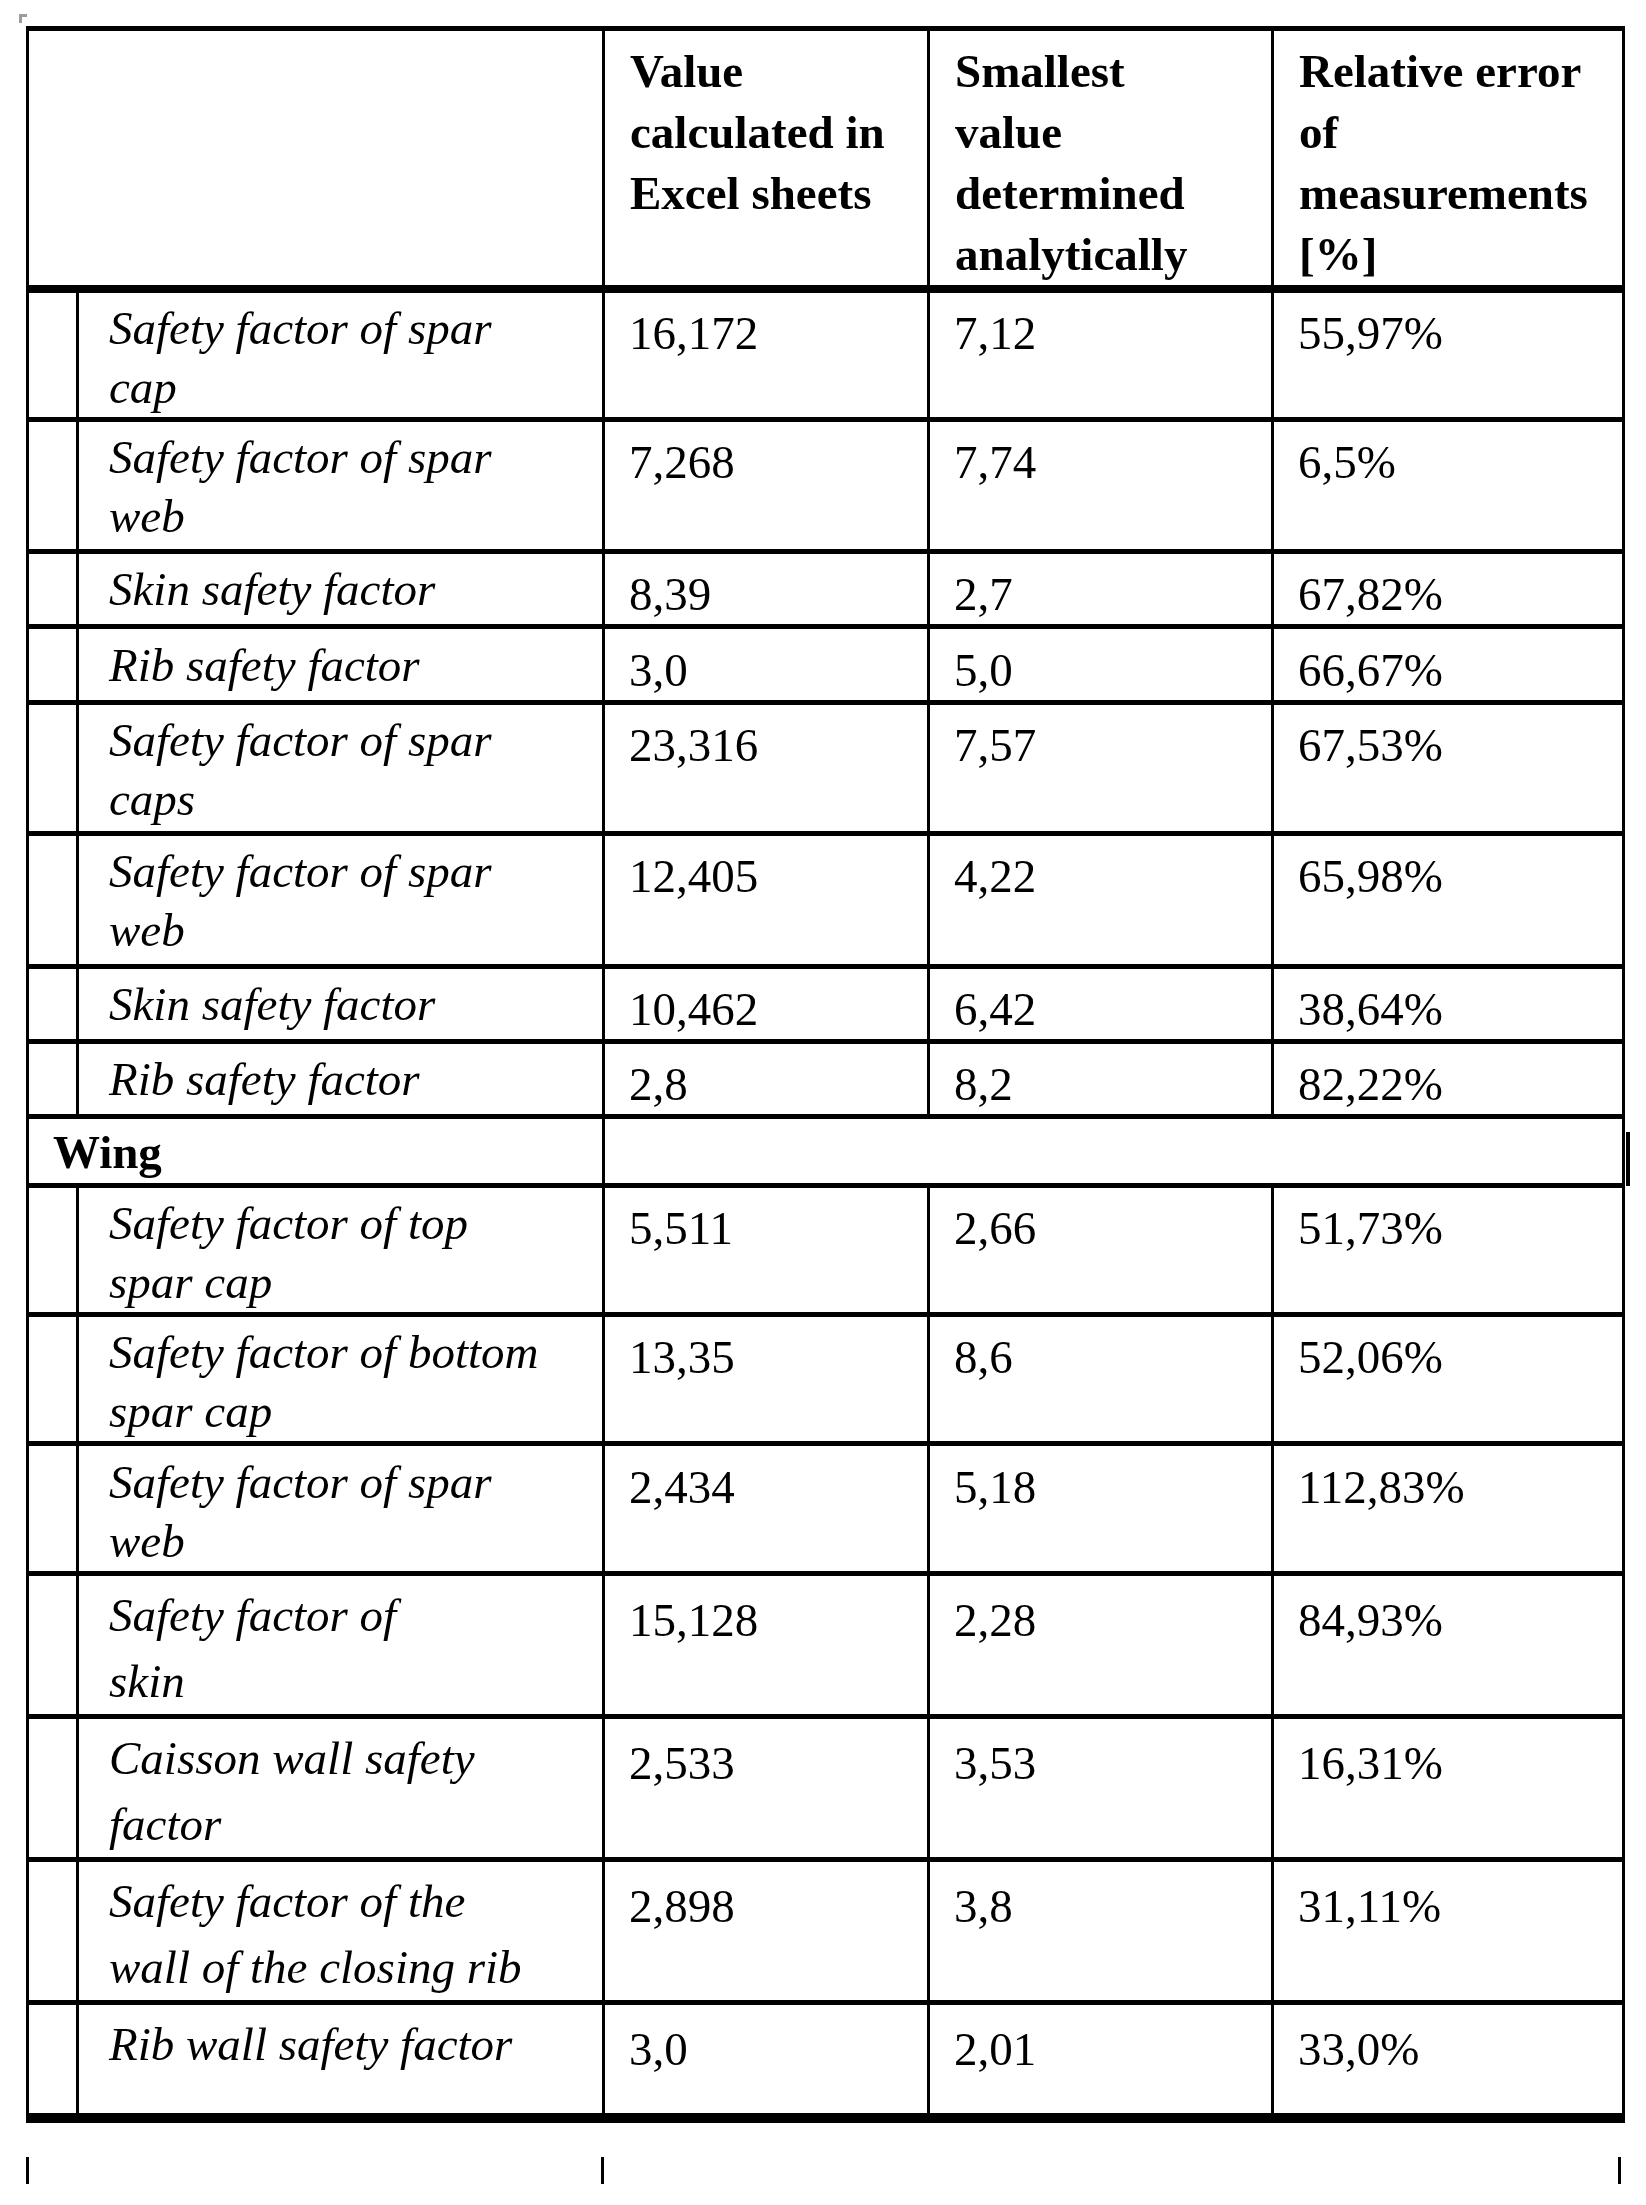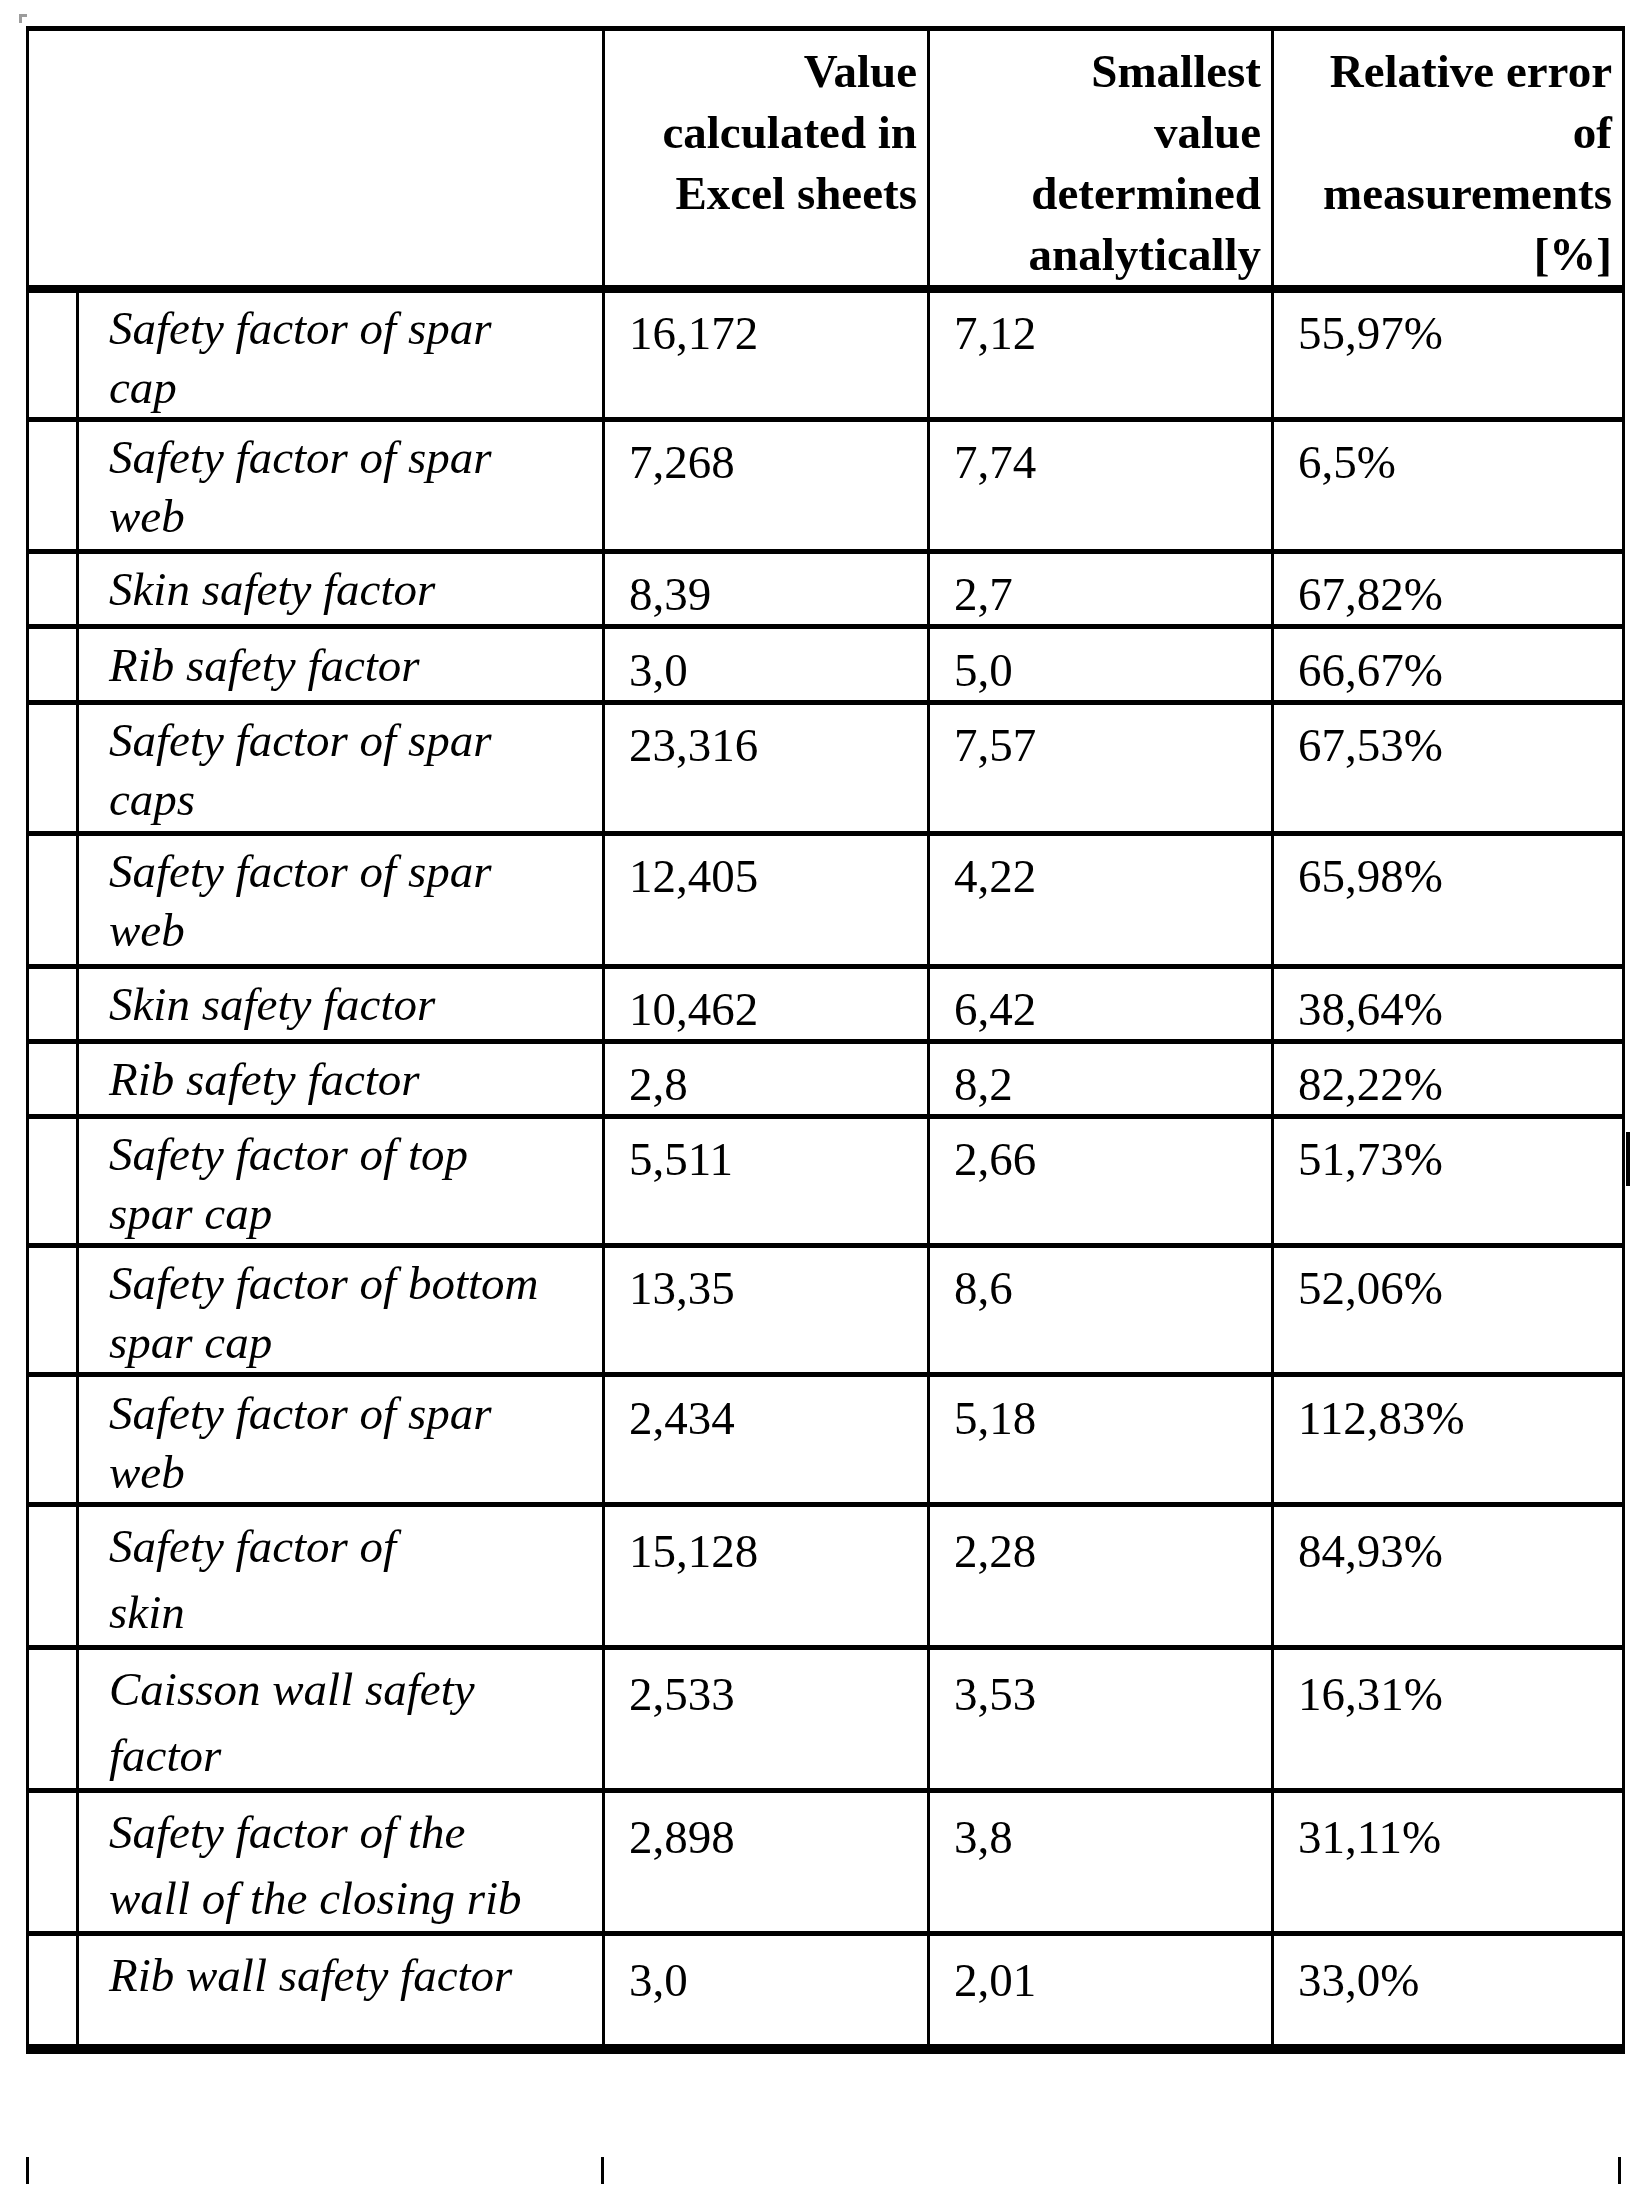--- a/index.html
+++ b/index.html
@@ -63,21 +63,20 @@
     vertical-align: top;
     box-sizing: border-box;
     font-size: 47px;
     line-height: 59px;
     padding: 0;
     overflow: visible;
   }
   tr.header-row td {
     border-top-width: 5.6px;
     border-bottom-width: 8px;
-    text-align: right;
   }
   tr.last-row td {
     border-bottom-width: 10px;
   }
   tr.lh-tall td { line-height: 66px; }
 
   .pre { white-space: pre-line; display: block; }
 
   td.hdr {
     font-weight: bold;
@@ -276,20 +275,26 @@
             <span class="pre">2,8</span>
           </td>
       <td class="val">
             <span class="pre">8,2</span>
           </td>
       <td class="val">
             <span class="pre">82,22%</span>
           </td>
     </tr>
 
+    <tr class="section-row" style="height:69px">
+      <td colspan="2" class="sec-title">
+            <span class="pre">Wing</span>
+          </td>
+      <td colspan="3" class="sec-empty"></td>
+    </tr>
 
     <tr class="data-row" style="height:127px">
       <td class="indent"></td>
       <td class="lbl">
             <span class="pre">Safety factor of top
 spar cap</span>
           </td>
       <td class="val">
             <span class="pre">5,511</span>
           </td>

